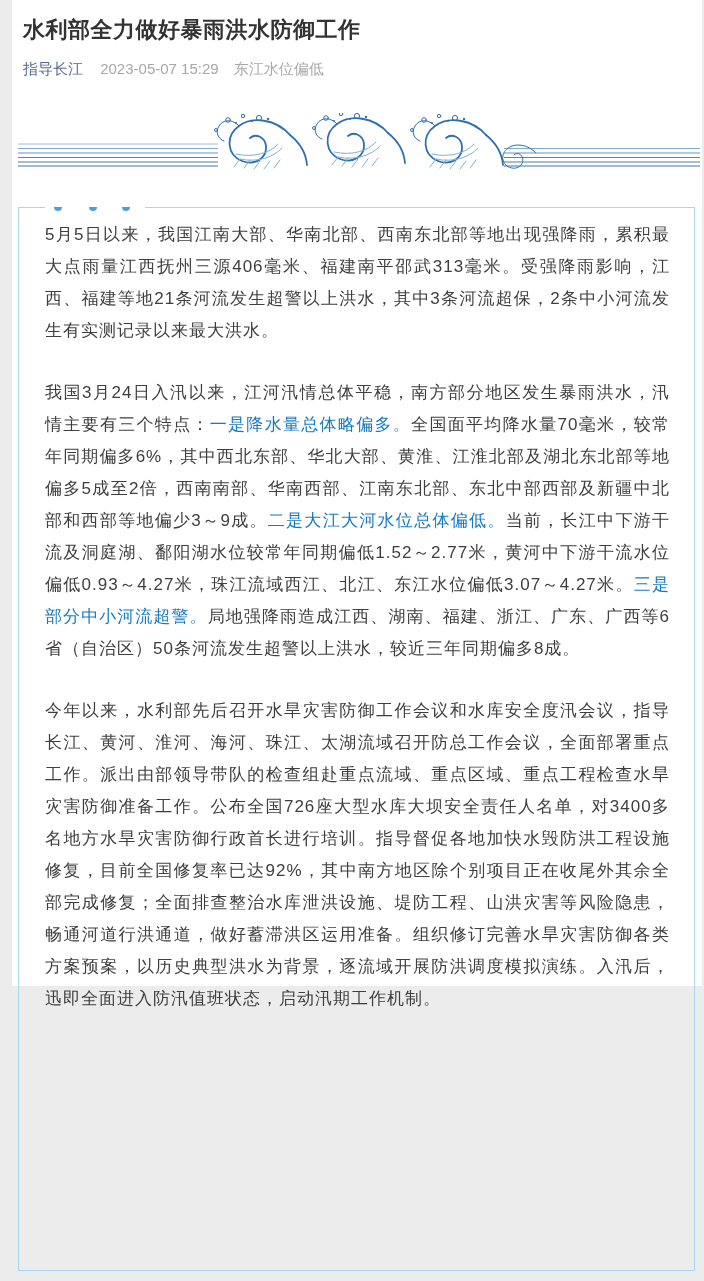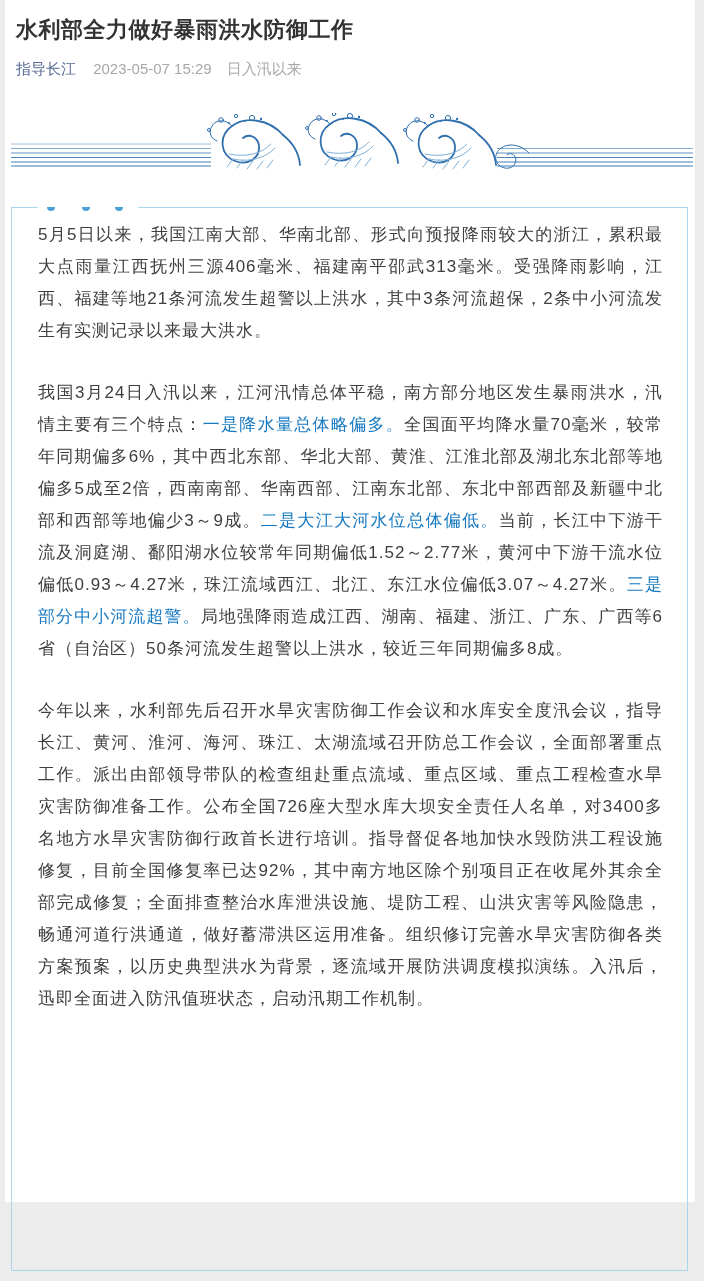--- a/index.html
+++ b/index.html
@@ -16,22 +16,22 @@
   }
   html,body{margin:0;padding:0;}
   body{
     width:704px;height:1281px;
     background:var(--frame-gray);
     font-family:"Liberation Sans","DejaVu Sans",sans-serif;
     overflow:hidden;
   }
   .page{
     position:relative;
-    width:690px;height:1202px;
-    margin:0 5px;
+    width:690px;height:986px;
+    margin:0 12px;
     background:#ffffff;
   }
   .article-title{
     position:absolute;top:14px;left:11px;right:11px;
     margin:0;
     font-size:22px;line-height:31px;font-weight:700;
     letter-spacing:.5px;
     color:var(--title-color);
   }
   .byline{
@@ -76,21 +76,21 @@
 </head>
 <body>
 
 <div class="page">
 
   <h1 class="article-title">水利部全力做好暴雨洪水防御工作</h1>
 
   <div class="byline">
     <span class="account">指导长江</span>
     <span class="meta">2023-05-07 15:29</span>
-    <span class="meta">日入汛以来</span>
+    <span class="meta">东江水位偏低</span>
   </div>
 
   <svg class="wave" viewBox="0 0 690 64" aria-hidden="true">
     <defs>
       <g id="wcurl">
         <path class="wd" d="M80,22 C66,6 42,3 29,13 C15,23 17,42 32,48 C45,53 57,45 56,33 C55,24 46,20 40,25"></path>
       </g>
       <g id="wunit">
         <use href="#wcurl"></use>
         <path class="wd" d="M80,22 C90,30 96,40 97,52"></path>
@@ -127,19 +127,19 @@
     <use href="#wcurl" transform="translate(480,28) scale(0.55)"></use>
   </svg>
 
   <div class="content-box">
     <span class="top-seg seg-left"></span>
     <span class="top-seg seg-right"></span>
     <span class="dot dot-1"></span>
     <span class="dot dot-2"></span>
     <span class="dot dot-3"></span>
     <div class="box-inner">
-        <p class="para"><span>5月5日以来，我国江南大部、华南北部、形式向预报降雨较大的浙江，累积最大点雨量江西抚州三源406毫米、福建南平邵武313毫米。受强降雨影响，江西、福建等地21条河流发生超警以上洪水，其中3条河流超保，2条中小河流发生有实测记录以来最大洪水。</span></p>
+        <p class="para"><span>5月5日以来，我国江南大部、华南北部、西南东北部等地出现强降雨，累积最大点雨量江西抚州三源406毫米、福建南平邵武313毫米。受强降雨影响，江西、福建等地21条河流发生超警以上洪水，其中3条河流超保，2条中小河流发生有实测记录以来最大洪水。</span></p>
         <p class="para"><span>我国3月24日入汛以来，江河汛情总体平稳，南方部分地区发生暴雨洪水，汛情主要有三个特点：</span><strong class="em-blue">一是降水量总体略偏多。</strong><span>全国面平均降水量70毫米，较常年同期偏多6%，其中西北东部、华北大部、黄淮、江淮北部及湖北东北部等地偏多5成至2倍，西南南部、华南西部、江南东北部、东北中部西部及新疆中北部和西部等地偏少3～9成。</span><strong class="em-blue">二是大江大河水位总体偏低。</strong><span>当前，长江中下游干流及洞庭湖、鄱阳湖水位较常年同期偏低1.52～2.77米，黄河中下游干流水位偏低0.93～4.27米，珠江流域西江、北江、东江水位偏低3.07～4.27米。</span><strong class="em-blue">三是部分中小河流超警。</strong><span>局地强降雨造成江西、湖南、福建、浙江、广东、广西等6省（自治区）50条河流发生超警以上洪水，较近三年同期偏多8成。</span></p>
         <p class="para"><span>今年以来，水利部先后召开水旱灾害防御工作会议和水库安全度汛会议，指导长江、黄河、淮河、海河、珠江、太湖流域召开防总工作会议，全面部署重点工作。派出由部领导带队的检查组赴重点流域、重点区域、重点工程检查水旱灾害防御准备工作。公布全国726座大型水库大坝安全责任人名单，对3400多名地方水旱灾害防御行政首长进行培训。指导督促各地加快水毁防洪工程设施修复，目前全国修复率已达92%，其中南方地区除个别项目正在收尾外其余全部完成修复；全面排查整治水库泄洪设施、堤防工程、山洪灾害等风险隐患，畅通河道行洪通道，做好蓄滞洪区运用准备。组织修订完善水旱灾害防御各类方案预案，以历史典型洪水为背景，逐流域开展防洪调度模拟演练。入汛后，迅即全面进入防汛值班状态，启动汛期工作机制。</span></p>
       </div>
   </div>
 
 </div>
 
 </body></html>

